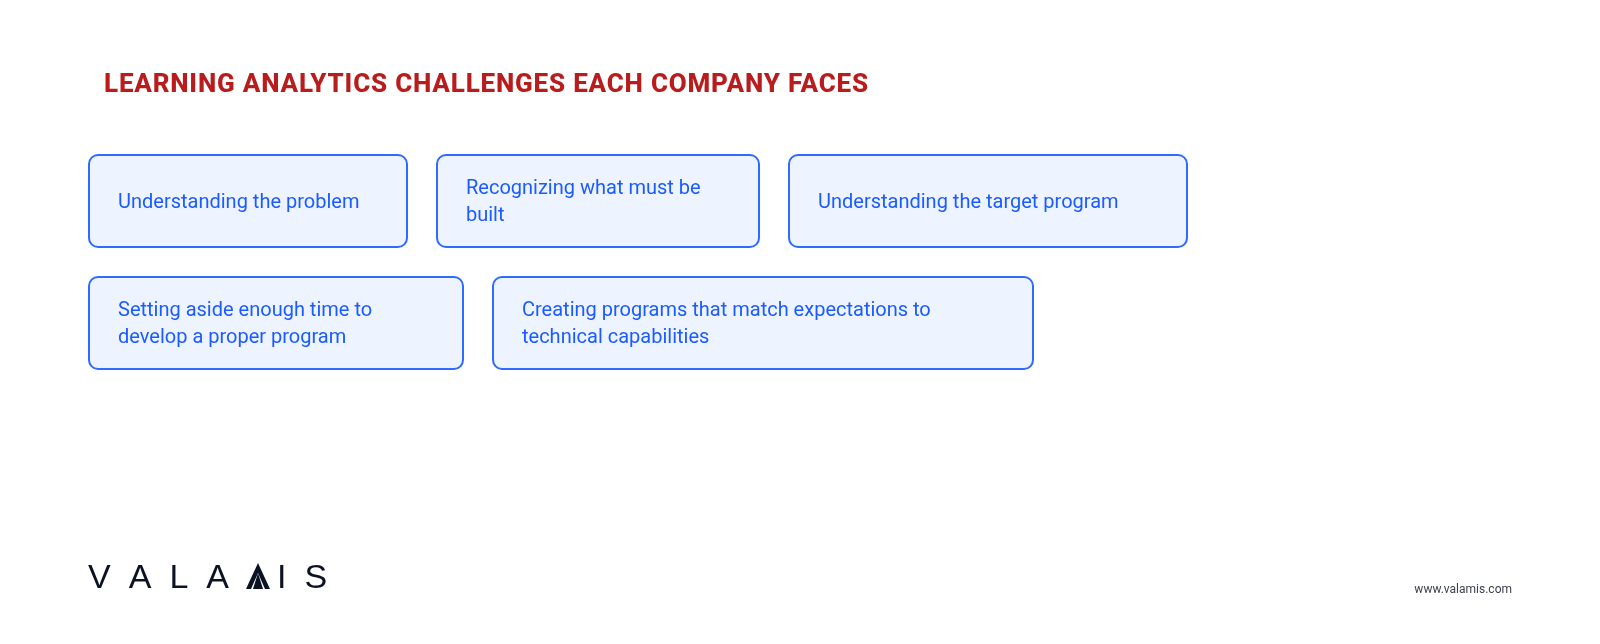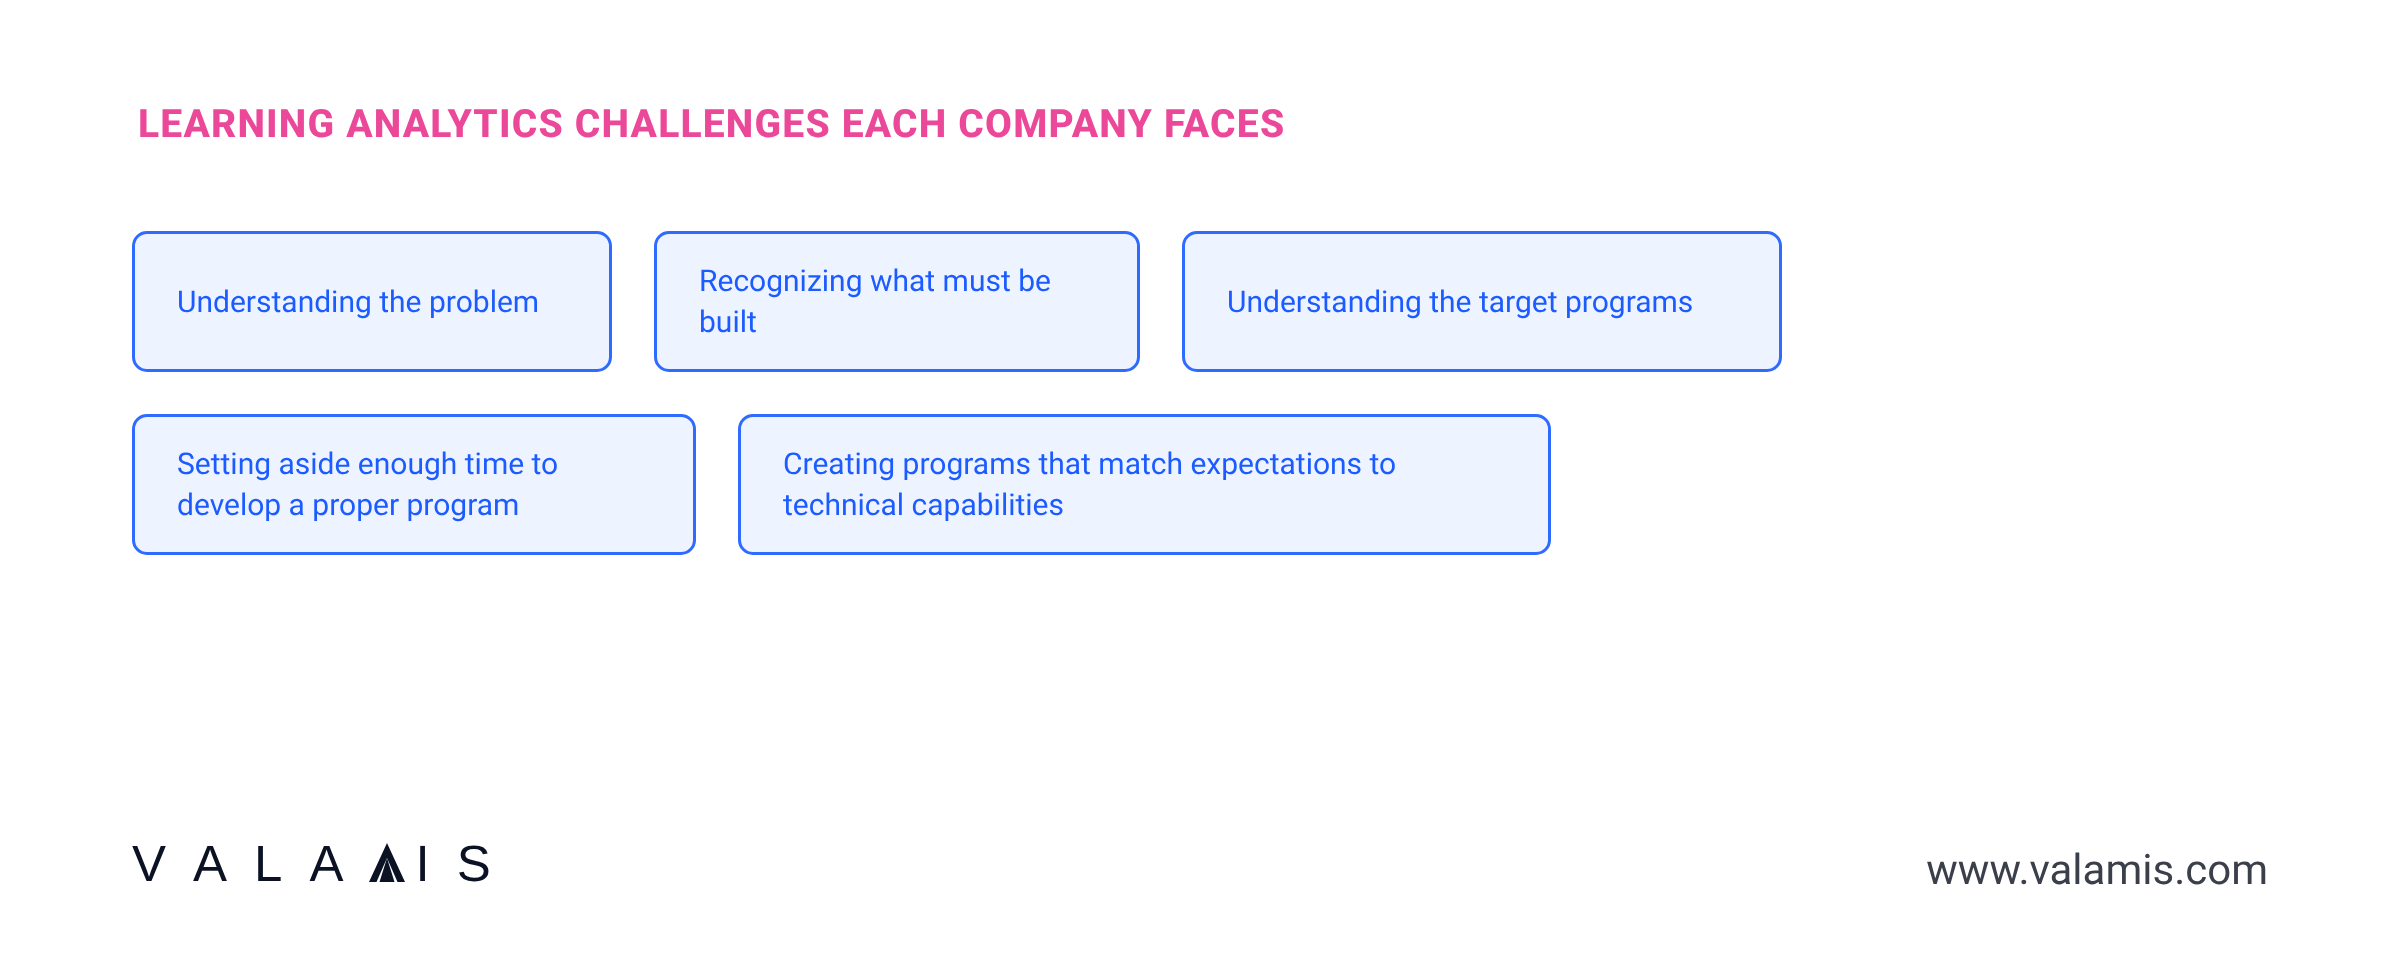--- a/index.html
+++ b/index.html
@@ -14,22 +14,22 @@
   .canvas{
     position:absolute;left:0;top:0;right:0;bottom:0;
     padding:68px 88px 0 88px;
     box-sizing:border-box;
   }
   .title{
     font-size:26px;
     font-weight:800;
     letter-spacing:.8px;
     text-transform:uppercase;
-    color:#ec4899;
-    margin:0 0 56px 4px;
+    color:#b91c1c;
+    margin:0 0 56px 16px;
   }
   .pills{
     display:flex;
     flex-direction:column;
     row-gap:28px;
   }
   .pill-row{
     display:flex;
     flex-wrap:nowrap;
     column-gap:28px;
@@ -74,40 +74,40 @@
     font-family:"Helvetica Neue",Helvetica,Arial,sans-serif;
   }
   .logo-text span.letter{display:inline-block}
   .logo-mark{
     display:inline-block;
     vertical-align:baseline;
     margin:0 4px 0 -4px;
     transform:translateY(3px);
   }
   .url{
-    font-size:28px;
+    font-size:12px;
     color:#3a3f4a;
   }
 </style>
 </head>
 <body>
 
 <div class="canvas">
   <h1 class="title">LEARNING ANALYTICS CHALLENGES EACH COMPANY FACES</h1>
 
   <div class="pills">
     <div class="pill-row">
       <div class="pill w-m">
           <span>Understanding the problem</span>
         </div>
       <div class="pill w-ml">
           <span>Recognizing what must be built</span>
         </div>
       <div class="pill w-l">
-          <span>Understanding the target programs</span>
+          <span>Understanding the target program</span>
         </div>
     </div>
     <div class="pill-row">
       <div class="pill w-xl">
           <span>Setting aside enough time to develop a proper program</span>
         </div>
       <div class="pill w-xxl">
           <span>Creating programs that match expectations to technical capabilities</span>
         </div>
     </div>

